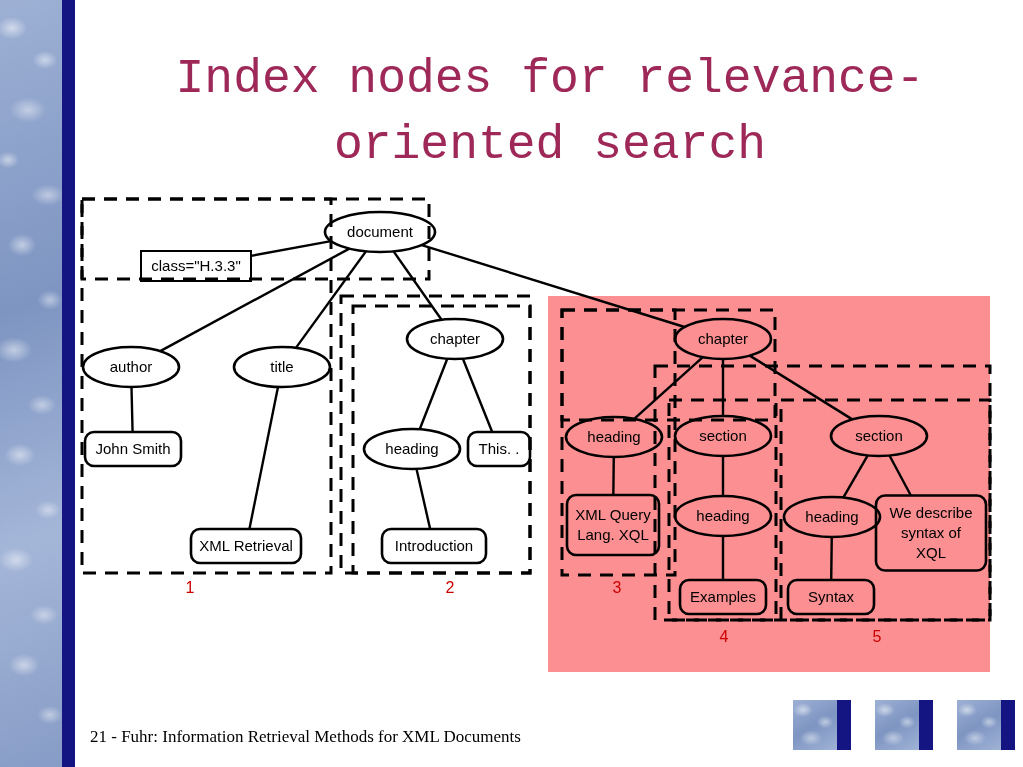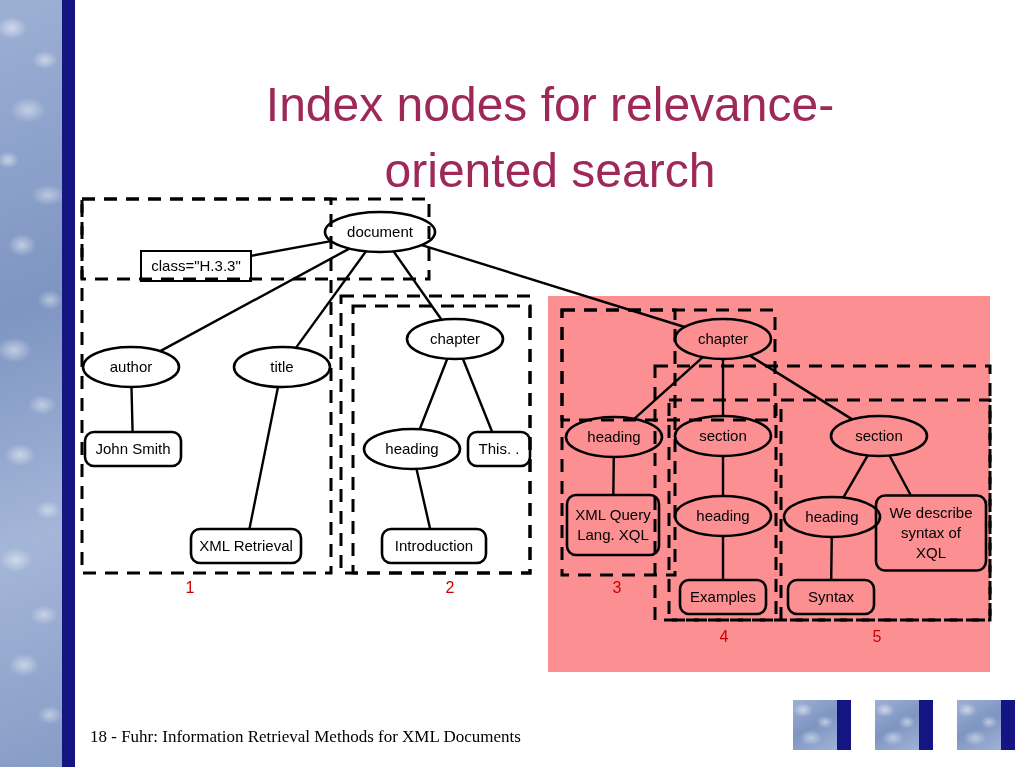--- a/index.html
+++ b/index.html
@@ -42,27 +42,27 @@
   #left-navy {
     position: absolute;
     left: 62px; top: 0;
     width: 13px; height: 767px;
     background: #141483;
   }
 
   
   #slide-title {
     position: absolute;
-    left: 100px; top: 72px;
+    left: 100px; top: 46px;
     width: 900px;
     text-align: center;
     color: #9E2857;
     font-size: 48px;
     line-height: 1.38;
-    font-family: Liberation Sans, sans-serif;
+    font-family: Liberation Mono, monospace;
     white-space: pre-line;
   }
 
   
   #diagram {
     position: absolute;
     left: 0; top: 0;
     width: 1023px; height: 767px;
   }
 
@@ -234,21 +234,21 @@
     </g>
   <g id="g-numbers">
       <text x="190" y="593" text-anchor="middle" font-size="16" fill="#CC0000" font-family="&quot;Liberation Serif&quot;, serif">1</text>
       <text x="450" y="593" text-anchor="middle" font-size="16" fill="#CC0000" font-family="&quot;Liberation Serif&quot;, serif">2</text>
       <text x="617" y="593" text-anchor="middle" font-size="16" fill="#CC0000" font-family="&quot;Liberation Serif&quot;, serif">3</text>
       <text x="724" y="642" text-anchor="middle" font-size="16" fill="#CC0000" font-family="&quot;Liberation Serif&quot;, serif">4</text>
       <text x="877" y="642" text-anchor="middle" font-size="16" fill="#CC0000" font-family="&quot;Liberation Serif&quot;, serif">5</text>
     </g>
 </svg>
 
-<div id="footer-text">18  -  Fuhr: Information Retrieval Methods for XML Documents</div>
+<div id="footer-text">21  -  Fuhr: Information Retrieval Methods for XML Documents</div>
 
 <div class="corner-badge" id="badge-1">
   <div class="marble"></div>
   <div class="navy"></div>
 </div>
 <div class="corner-badge" id="badge-2">
   <div class="marble"></div>
   <div class="navy"></div>
 </div>
 <div class="corner-badge" id="badge-3">

